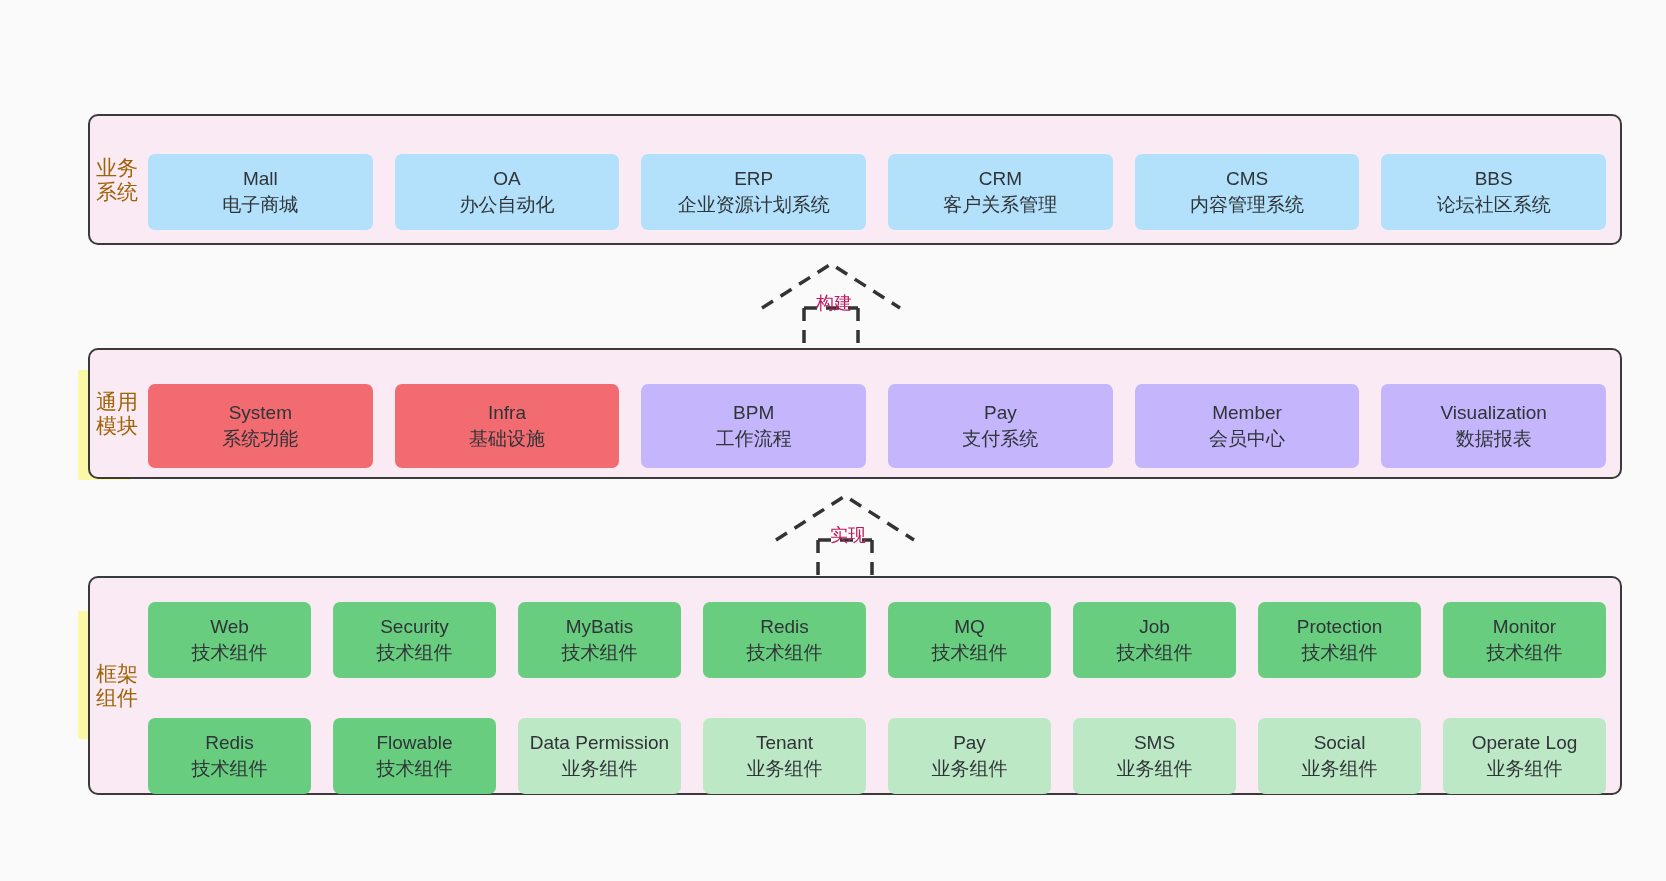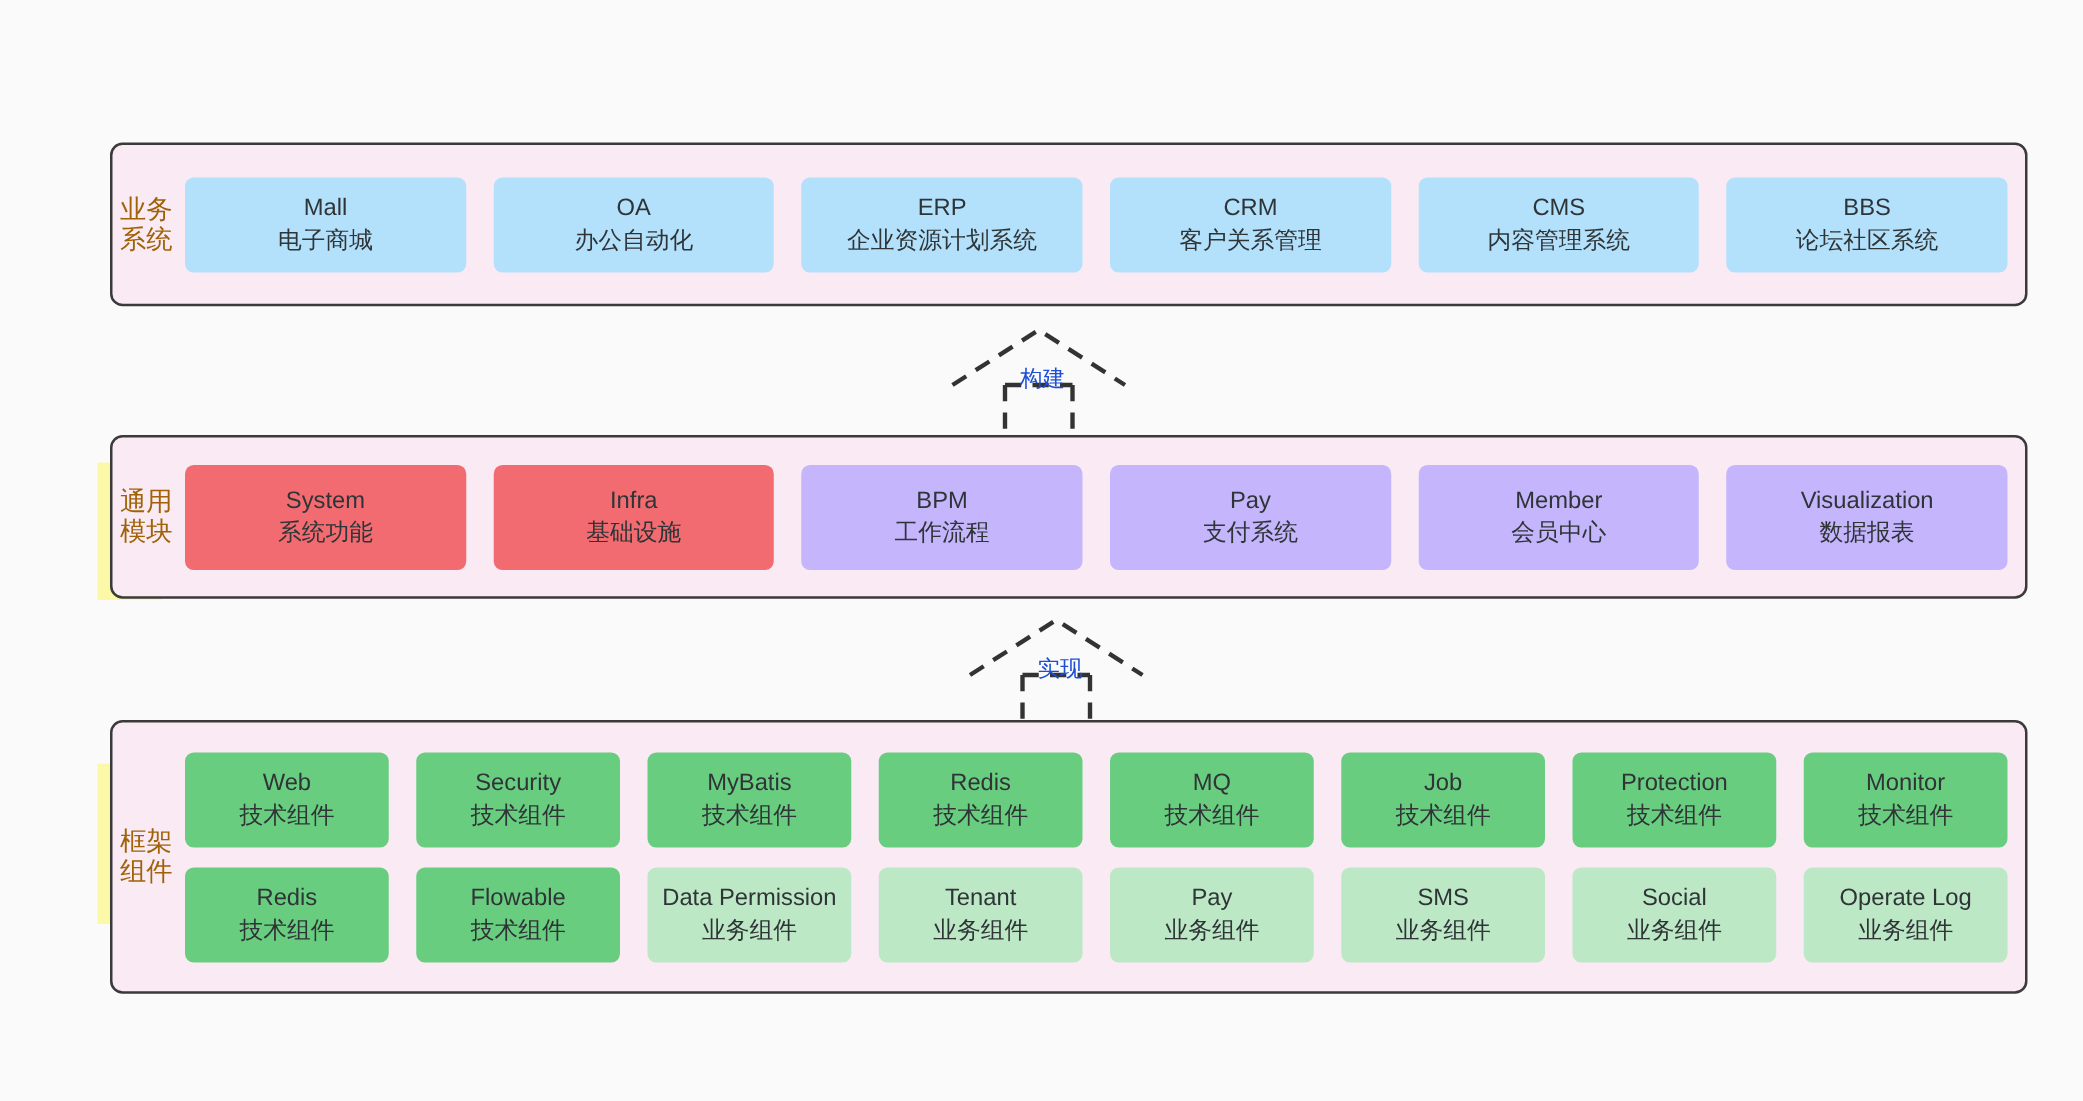--- a/index.html
+++ b/index.html
@@ -59,20 +59,21 @@
     flex-direction:column;
     align-items:center;
     justify-content:center;
     text-align:center;
     font-size:19px;
     line-height:1.32;
     color:#2f3437;
     box-sizing:border-box;
     padding:4px 6px;
     min-width:0;
+    margin-top:24px;
   }
   .card .t1{white-space:nowrap;}
   .card .t2{white-space:nowrap;}
   .card.wrap .t1{white-space:normal;}
 
   .h-biz   {height:76px;}
   .h-mod   {height:84px;}
   .h-frame {height:76px;}
 
   
@@ -109,21 +110,21 @@
     width:24px;
     display:block;
   }
 
   
   .arrow{position:absolute;}
   .arrow svg{display:block;overflow:visible;}
   .arrow-label{
     position:absolute;
     font-size:18px;
-    color:#1d4ed8;
+    color:#be185d;
     white-space:nowrap;
     background:transparent;
   }
 </style>
 </head>
 <body>
 
 <div class="canvas">
 
   <div class="layer" id="layer-business" style="left:88px;top:114px;width:1534px;height:131px;">

